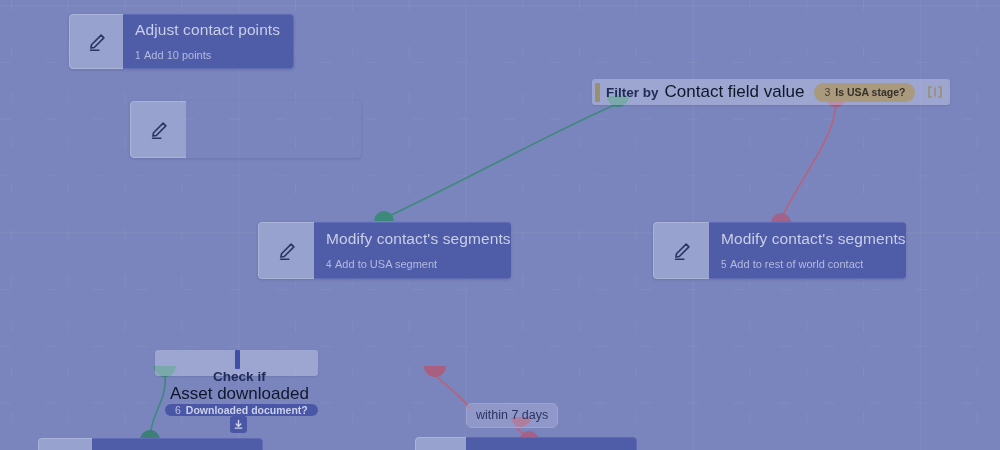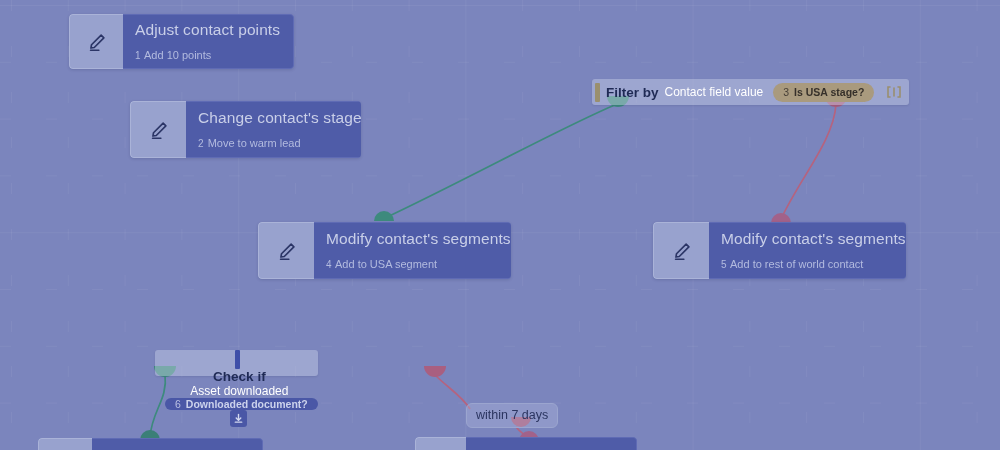--- a/index.html
+++ b/index.html
@@ -114,22 +114,22 @@
     flex: 0 0 auto;
   }
   .node-kind {
     font-weight: bold;
     font-size: 13.5px;
     color: #1f2a55;
     margin-left: 6px;
     white-space: nowrap;
   }
   .node-field {
-    font-size: 12px;
-    color: #ffffff;
+    font-size: 17px;
+    color: #0f172a;
     margin-left: 6px;
     white-space: nowrap;
   }
   .pill {
     display: inline-flex;
     align-items: center;
     border-radius: 11px;
     height: 19px;
     padding: 0 10px;
     margin-left: 10px;
@@ -234,27 +234,20 @@
   </div>
 
   <div class="action-card" style="left:130px; top:101px; width:231px; height:57px;">
     <div class="card-icon-box" style="width:55px;">
       <span class="pencil-icon">
         <svg width="22" height="22" viewBox="0 0 24 24" fill="none" stroke="#2b3566" stroke-width="1.8" stroke-linecap="round" stroke-linejoin="round">
           <path d="M16.5 4.5l3 3L9 18l-3.6.6L6 15z"></path>
           <path d="M5 21h9"></path>
         </svg>
       </span>
-    </div>
-    <div class="card-body">
-      <div class="card-title">Change contact's stage</div>
-      <div class="card-sub">
-        <span class="idx">2</span>
-        <span>Move to warm lead</span>
-      </div>
     </div>
   </div>
 
   <div class="inline-node" style="left:592px; top:79px;">
     <div class="accent-bar" style="background:#9a8f6e;"></div>
     <span class="node-kind">Filter by</span>
     <span class="node-field">Contact field value</span>
     <span class="pill" style="background:#a99a7e; color:#36302a;">
       <span class="pill-idx">3</span>
       <span>Is USA stage?</span>

